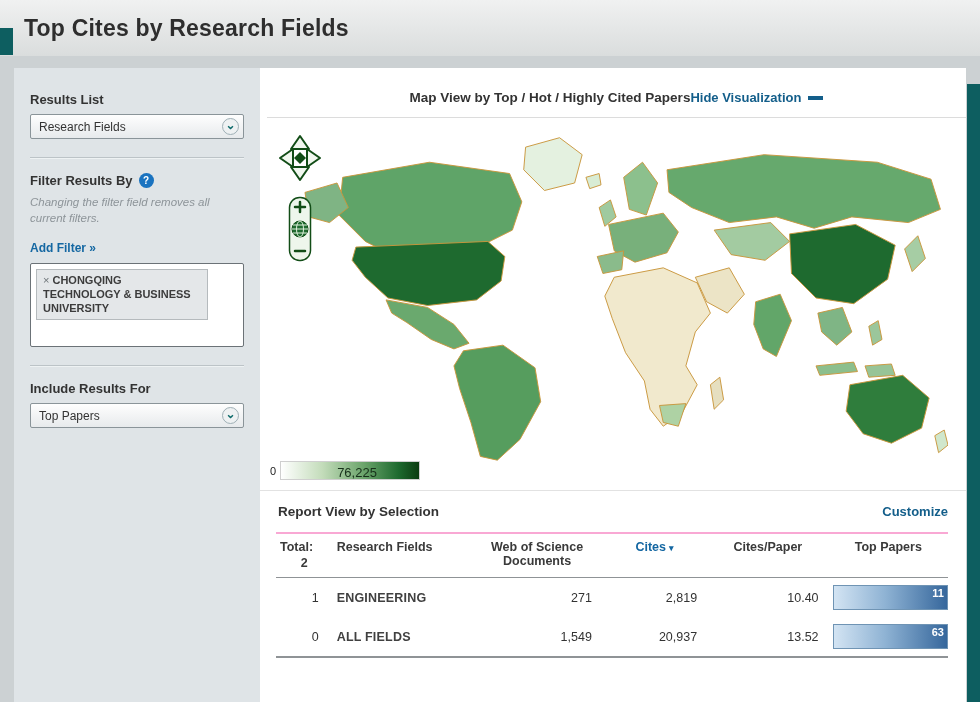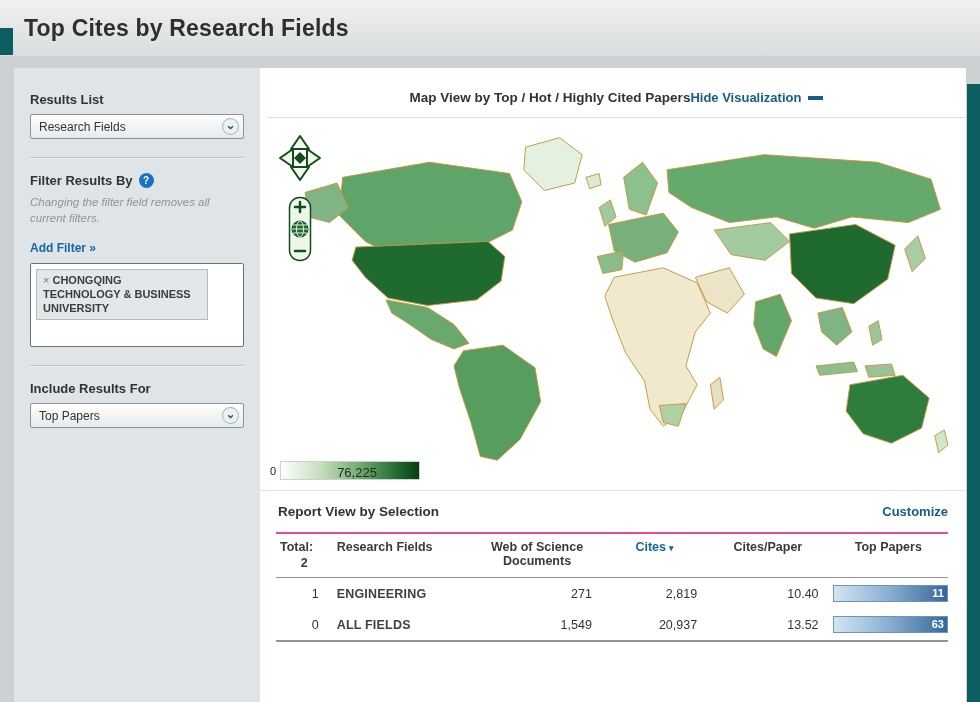--- a/index.html
+++ b/index.html
@@ -88,21 +88,21 @@
 
   
   .report-header {
     display: flex; justify-content: space-between; align-items: center;
     padding: 13px 18px; border-top: 1px solid #e2e2e2;
   }
   .report-title { font-size: 13.5px; font-weight: bold; color: #333; }
   .customize-link { font-size: 13px; font-weight: bold; color: #135e8a; text-decoration: none; cursor: pointer; }
 
   .report-table { width: calc(100% - 34px); margin: 0 18px 0 16px; border-collapse: collapse; }
-  .report-table thead tr { border-top: 2px solid #ec4899; border-bottom: 1px solid #8f9396; }
+  .report-table thead tr { border-top: 2px solid #f9a8d4; border-bottom: 1px solid #8f9396; }
   .report-table th { font-size: 12.5px; font-weight: bold; color: #3a3a3a; padding: 6px 4px 7px 4px; vertical-align: top; }
   .report-table tbody tr:last-child { border-bottom: 2px solid #8f9396; }
   .report-table td { font-size: 12.5px; color: #333; padding: 7px 4px; }
 
   .col-rank   { width: 56px;  text-align: left; }
   .col-field  { width: 138px; text-align: left; }
   .col-docs   { width: 128px; text-align: center; }
   .col-cites  { width: 104px; text-align: center; }
   .col-cpp    { width: 120px; text-align: center; }
   .col-top    { width: 118px; text-align: center; }
@@ -112,21 +112,21 @@
 
   .cites-sort { color: #1467a2; text-decoration: none; cursor: pointer; }
   .sort-icon { font-size: 9px; color: #1467a2; margin-left: 3px; }
 
   td.rank { text-align: right; padding-right: 14px; }
   td.num  { text-align: right; padding-right: 10px; }
   .field-link { color: #404040; font-weight: bold; text-decoration: none; cursor: pointer; letter-spacing: .2px; }
 
   td.barcell { padding-right: 0; }
   .bar {
-    position: relative; height: 17px; width: 100%;
+    position: relative; height: 25px; width: 100%;
     background: linear-gradient(to right, #d3e4f3 0%, #8fb3d4 45%, #36679c 100%);
     border: 1px solid #6f94b4;
   }
   .bar span { position: absolute; right: 3px; top: 1px; color: #fff; font-weight: bold; font-size: 11px; }
 </style>
 </head>
 <body>
 
 <div class="titlebar">
   <h1 class="page-title">Top Cites by Research Fields</h1>

